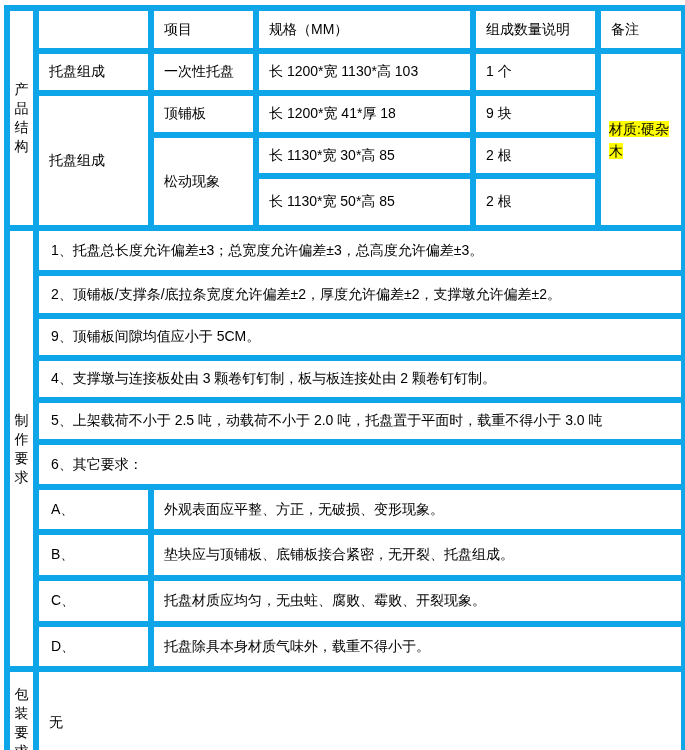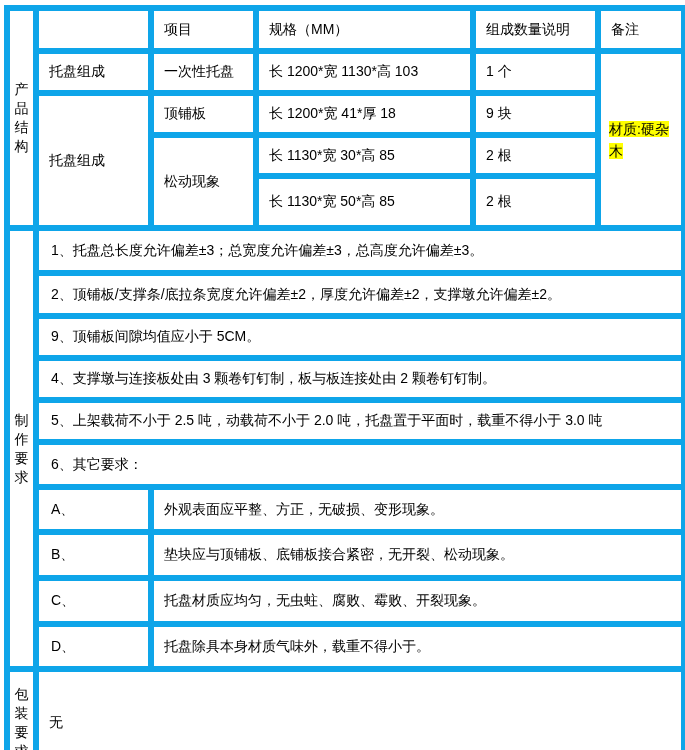--- a/index.html
+++ b/index.html
@@ -114,21 +114,21 @@
   </tr>
   <tr style="height:45px">
     <td class="num-cell" colspan="5">6、其它要求：</td>
   </tr>
   <tr style="height:45px">
     <td class="letter-cell">A、</td>
     <td colspan="4">外观表面应平整、方正，无破损、变形现象。</td>
   </tr>
   <tr style="height:46px">
     <td class="letter-cell">B、</td>
-    <td colspan="4">垫块应与顶铺板、底铺板接合紧密，无开裂、松动现象。</td>
+    <td colspan="4">垫块应与顶铺板、底铺板接合紧密，无开裂、托盘组成。</td>
   </tr>
   <tr style="height:46px">
     <td class="letter-cell">C、</td>
     <td colspan="4">托盘材质应均匀，无虫蛀、腐败、霉败、开裂现象。</td>
   </tr>
   <tr style="height:45px">
     <td class="letter-cell">D、</td>
     <td colspan="4">托盘除具本身材质气味外，载重不得小于。</td>
   </tr>
 

